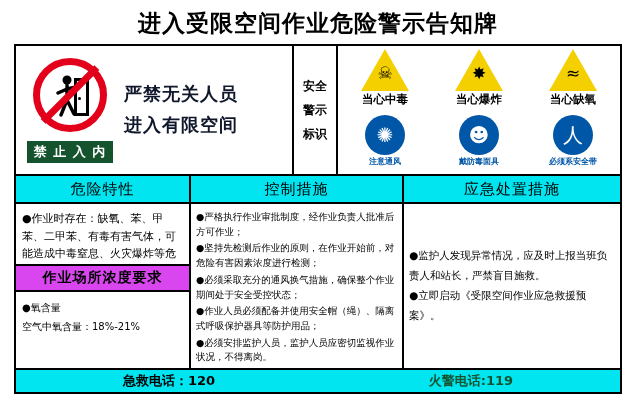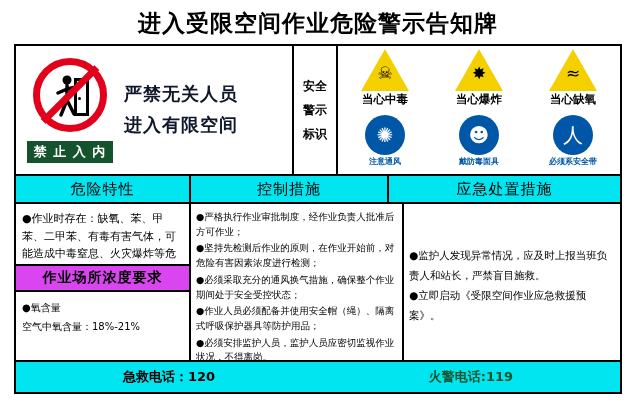--- a/index.html
+++ b/index.html
@@ -228,21 +228,21 @@
     box-sizing: border-box;
     display: flex;
     align-items: center;
     justify-content: center;
     font-size: 15px;
     font-weight: normal;
     color: #000;
     letter-spacing: 1px;
   }
   .col1 { width: 175px; }
-  .col2 { width: 198px; }
+  .col2 { width: 213px; }
   .col3 { flex: 1; border-right: none; }
 
   
   .body-row {
     display: flex;
     height: 164px;
     box-sizing: border-box;
   }
   .cell {
     border-right: 2px solid #000;
@@ -283,21 +283,21 @@
   .c2 p { margin: 0 0 2px 0; text-indent: 0; }
   .c3 { flex: 1; display: flex; align-items: center; }
   .c3 .inner-txt { font-size: 10.5px; line-height: 1.9; }
 
   
   .footer {
     position: absolute;
     left: 0;
     bottom: 0;
     width: 100%;
-    height: 32px;
+    height: 24px;
     background: #00e5f0;
     border-top: 2px solid #000;
     box-sizing: border-box;
     display: flex;
     align-items: center;
     justify-content: space-around;
     font-size: 13px;
     font-weight: bold;
     color: #000;
   }

